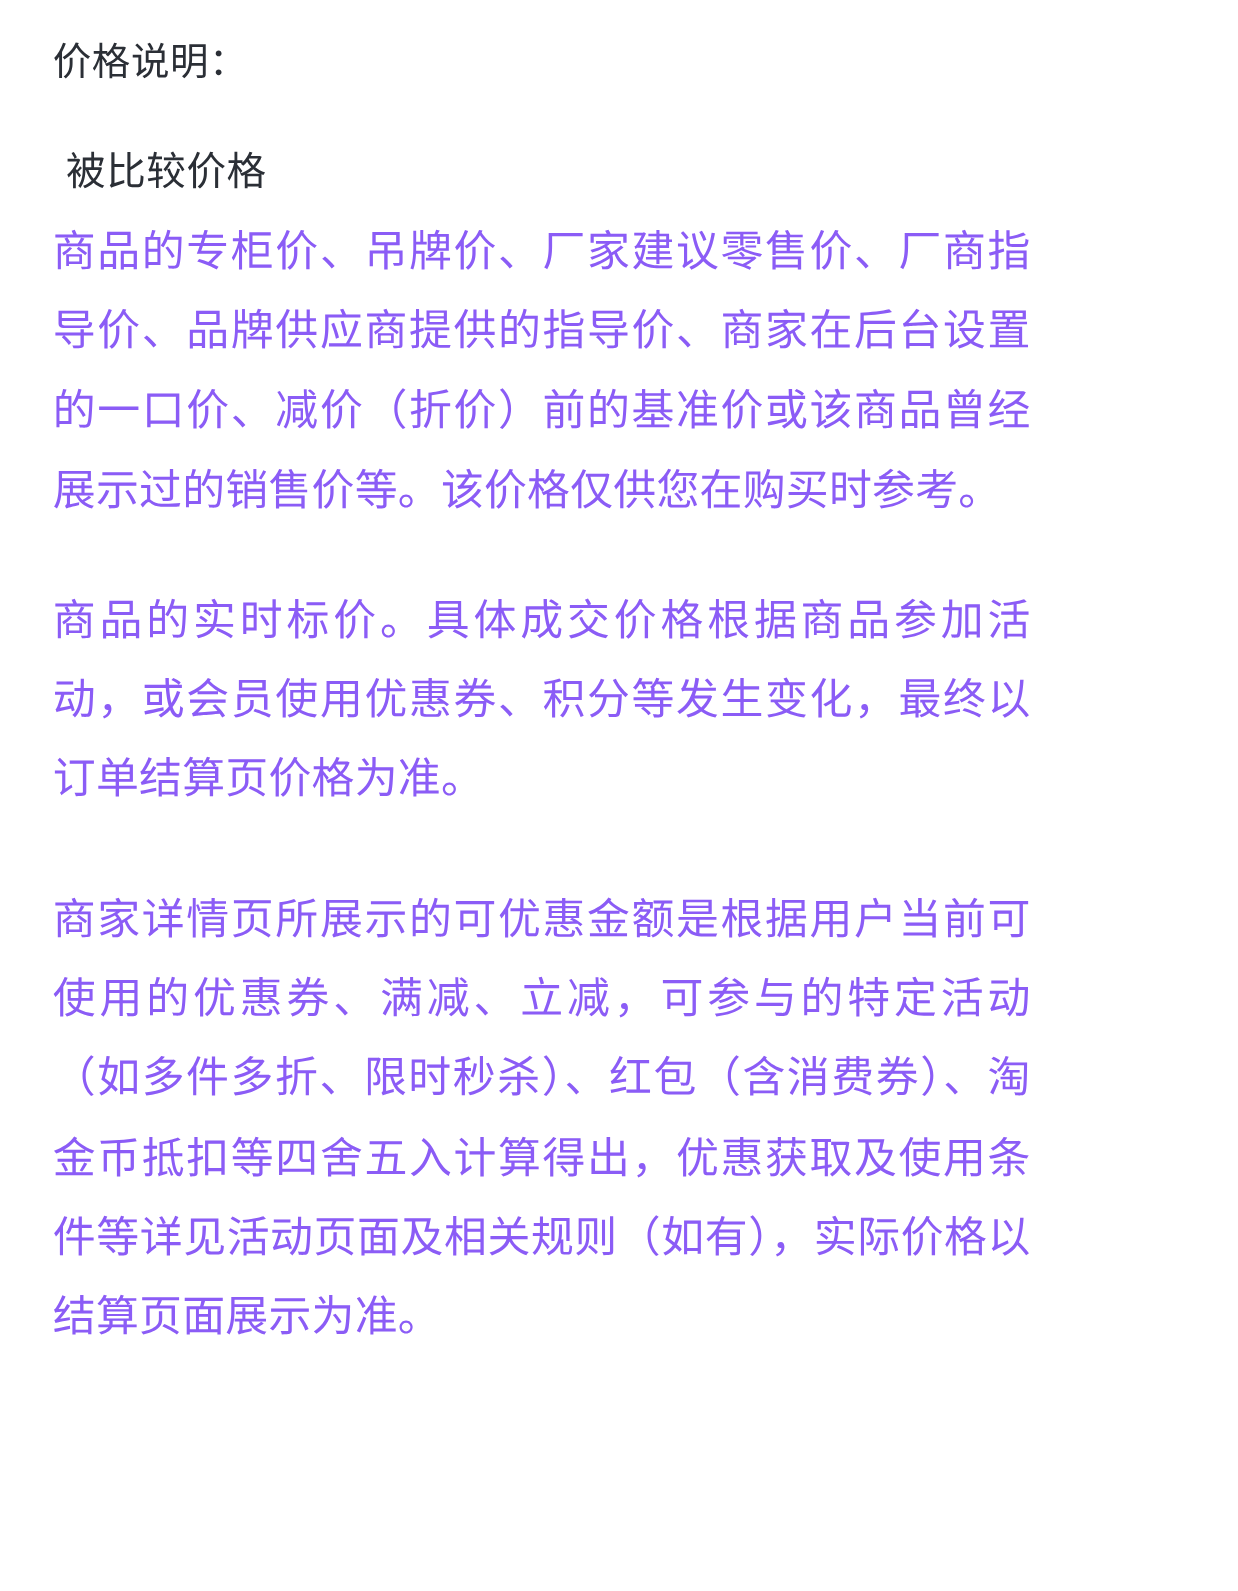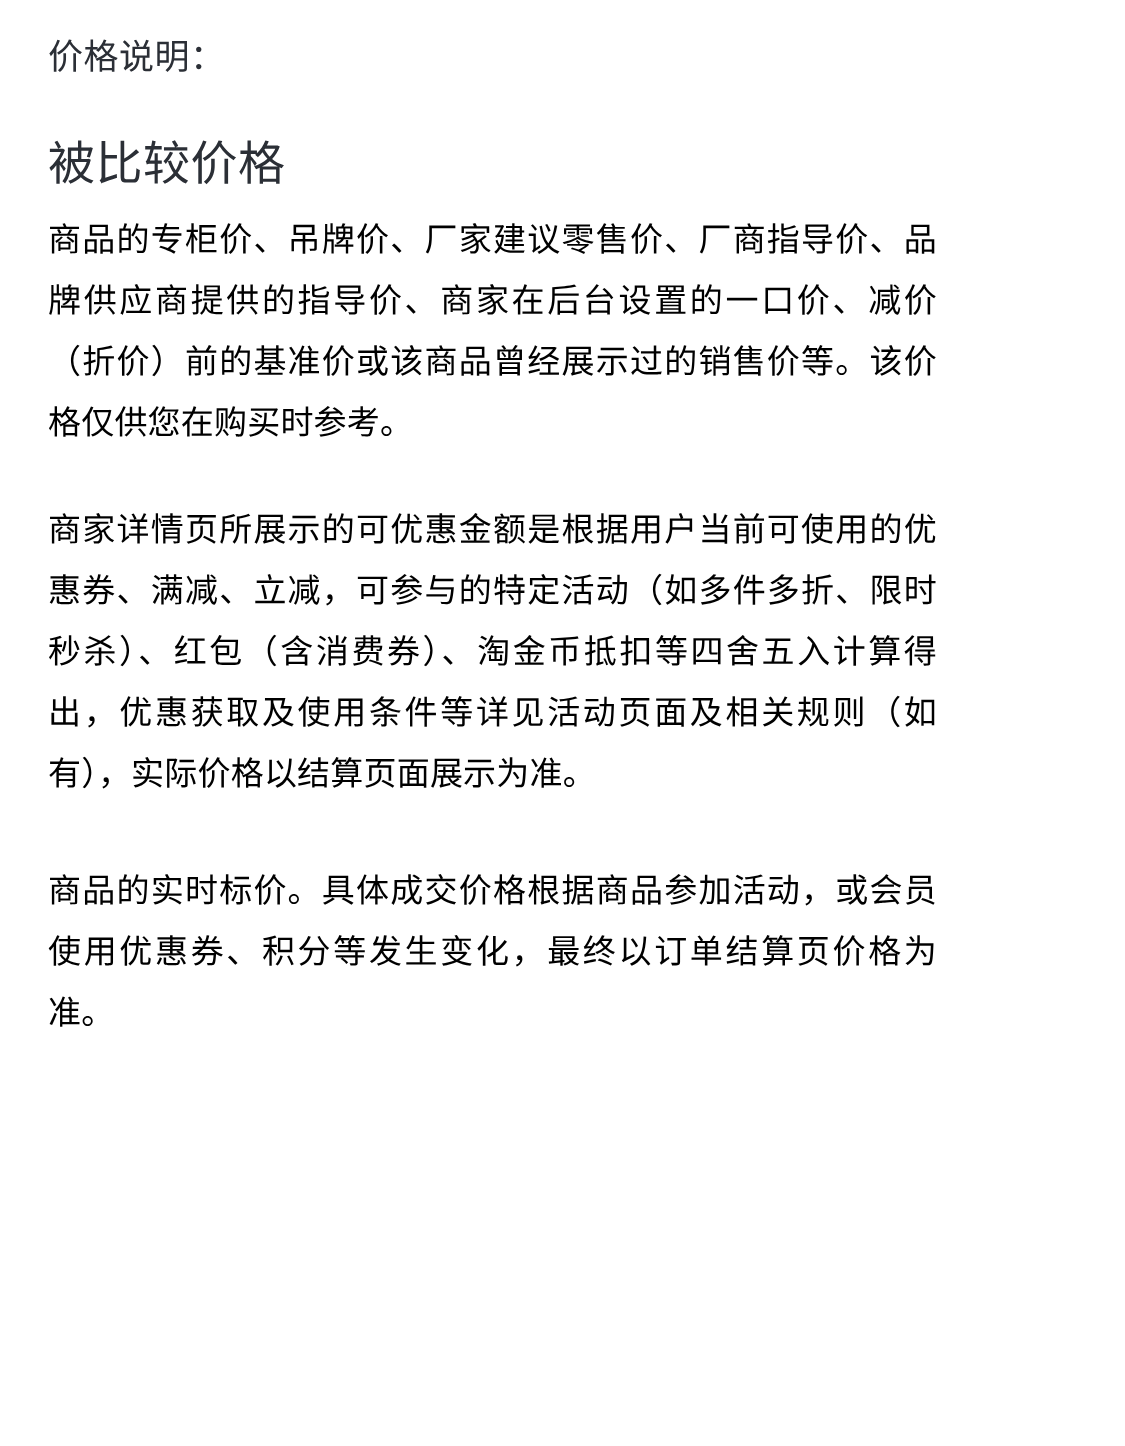--- a/index.html
+++ b/index.html
@@ -29,31 +29,31 @@
     margin: 0 0 52px 0;
     letter-spacing: 0.5px;
   }
   .section {
     margin-bottom: 46px;
   }
   .section:last-child {
     margin-bottom: 0;
   }
   .section-heading {
-    font-size: 47px;
+    font-size: 36px;
     line-height: 1.35;
     color: #2b2f36;
     font-weight: 400;
-    margin: 0 0 14px 0;
+    margin: 0 0 14px 12px;
     letter-spacing: 0.5px;
   }
   .para {
-    font-size: 33px;
+    font-size: 39px;
     line-height: 1.85;
-    color: #000000;
+    color: #8b5cf6;
     font-weight: 400;
     margin: 0 0 34px 0;
     text-align: justify;
     text-justify: inter-ideograph;
     letter-spacing: 0.2px;
   }
   .para:last-child {
     margin-bottom: 0;
   }
   .para-gap {
@@ -66,17 +66,17 @@
 <div class="page">
 
   <h1 class="doc-title">价格说明：</h1>
 
   <section class="section">
     <h2 class="section-heading">被比较价格</h2>
     <p class="para">商品的专柜价、吊牌价、厂家建议零售价、厂商指导价、品牌供应商提供的指导价、商家在后台设置的一口价、减价（折价）前的基准价或该商品曾经展示过的销售价等。该价格仅供您在购买时参考。</p>
   </section>
 
   <section class="section">
+    <p class="para para-gap">商品的实时标价。具体成交价格根据商品参加活动，或会员使用优惠券、积分等发生变化，最终以订单结算页价格为准。</p>
     <p class="para para-gap">商家详情页所展示的可优惠金额是根据用户当前可使用的优惠券、满减、立减，可参与的特定活动（如多件多折、限时秒杀）、红包（含消费券）、淘金币抵扣等四舍五入计算得出，优惠获取及使用条件等详见活动页面及相关规则（如有），实际价格以结算页面展示为准。</p>
-    <p class="para para-gap">商品的实时标价。具体成交价格根据商品参加活动，或会员使用优惠券、积分等发生变化，最终以订单结算页价格为准。</p>
   </section>
 
 </div>
 
 </body></html>

